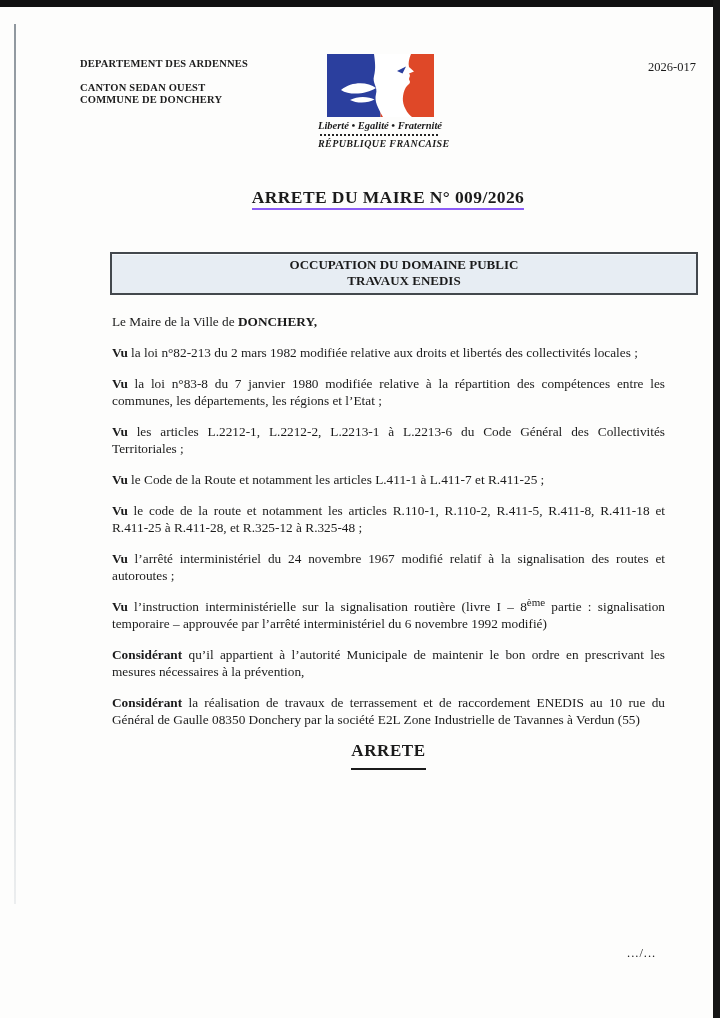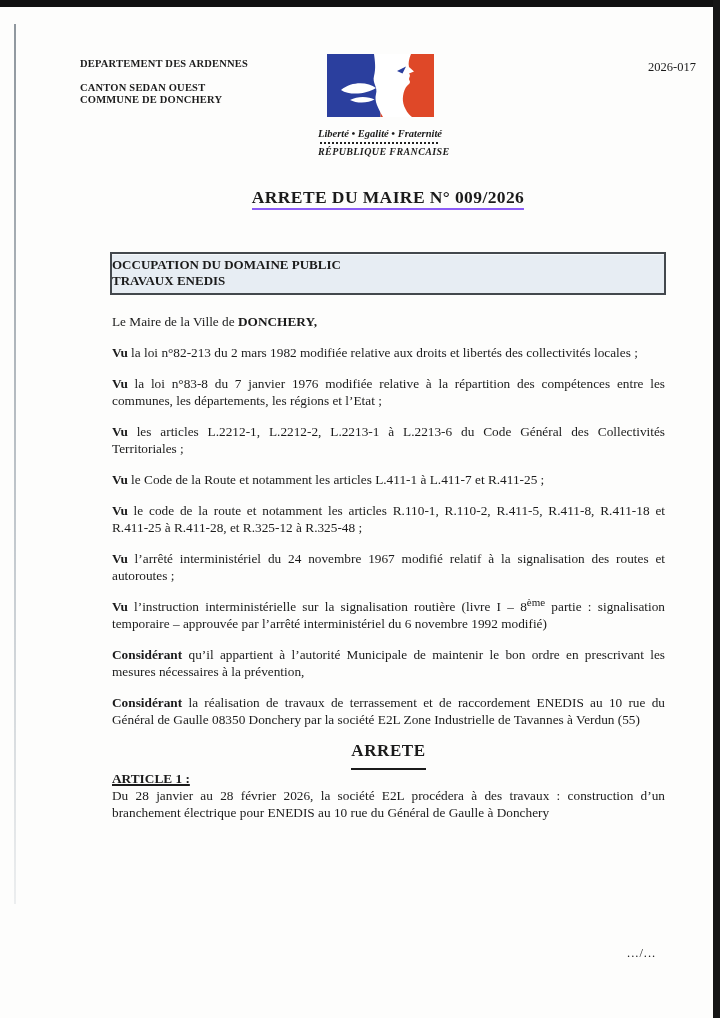--- a/index.html
+++ b/index.html
@@ -13,34 +13,34 @@
   .scan-right{position:absolute;right:0;top:0;width:7px;height:1018px;background:#161616;}
   .fold-line{position:absolute;left:14px;top:24px;width:2px;height:880px;
     background:linear-gradient(#8f979e,#c4cacf 60%,#eceeef);}
   
   .admin{position:absolute;left:80px;top:58px;font-weight:bold;font-size:10.5px;
     letter-spacing:.2px;line-height:12px;}
   .admin .dept{margin-bottom:12px;}
   
   .logo{position:absolute;left:318px;top:54px;width:124px;text-align:center;}
   .logo svg{display:block;margin:0 auto;}
-  .motto{font-size:10.5px;font-weight:bold;font-style:italic;margin-top:11px;white-space:nowrap;}
+  .motto{font-size:10.5px;font-weight:bold;font-style:italic;margin-top:3px;white-space:nowrap;}
   .dash{height:3px;margin:2px 2px 2px 2px;
     background:repeating-linear-gradient(90deg,#222 0 2px,transparent 2px 4px);
     background-size:100% 2px;background-repeat:no-repeat;background-position:center;}
   .republic{font-size:10px;font-weight:bold;font-style:italic;letter-spacing:.4px;white-space:nowrap;}
   .refnum{position:absolute;left:622px;top:60px;font-size:12.5px;margin-left:26px;}
   
   .title{position:absolute;left:110px;top:187px;width:556px;text-align:center;
     font-size:17.5px;font-weight:bold;letter-spacing:.4px;}
   .title span{border-bottom:2px solid #8b5cf6;padding-bottom:1px;}
   
   .subject-box{position:absolute;left:110px;top:252px;width:552px;
     background:#e7edf3;border:2px solid #43484d;box-shadow:inset 0 1px 0 #f6f9fb;
-    text-align:left;font-weight:bold;font-size:13px;line-height:16px;padding:3px 0 4px;}
+    text-align:center;font-weight:bold;font-size:13px;line-height:16px;padding:3px 16px 4px;}
   
   .body{position:absolute;left:112px;top:313px;width:553px;
     font-size:13.3px;line-height:17px;text-align:justify;}
   .body p{margin:0 0 14px;}
   .body b{font-weight:bold;}
   sup{font-size:11px;line-height:0;}
   .arrete{margin:1px 0 11px;text-align:center;font-size:17px;font-weight:bold;letter-spacing:.6px;}
   .arrete span{border-bottom:2px solid #1b1b1b;padding-bottom:8px;}
   .art-head{font-weight:bold;text-decoration:underline;text-decoration-thickness:1.5px;}
   .cont{position:absolute;left:627px;top:946px;font-size:12.5px;letter-spacing:1px;}
@@ -84,38 +84,37 @@
     <div>OCCUPATION DU DOMAINE PUBLIC</div>
     <div>TRAVAUX ENEDIS</div>
   </div>
 
   <div class="body">
 
     <p><span>Le Maire de la Ville de </span><b>DONCHERY,</b></p>
 
     <p><b>Vu</b><span> la loi n°82-213 du 2 mars 1982 modifiée relative aux droits et libertés des collectivités locales ;</span></p>
 
-    <p><b>Vu</b><span> la loi n°83-8 du 7 janvier 1976 modifiée relative à la répartition des compétences entre les communes, les départements, les régions et l’Etat ;</span></p>
+    <p><b>Vu</b><span> la loi n°83-8 du 7 janvier 1980 modifiée relative à la répartition des compétences entre les communes, les départements, les régions et l’Etat ;</span></p>
 
     <p><b>Vu</b><span> les articles L.2212-1, L.2212-2, L.2213-1 à L.2213-6 du Code Général des Collectivités Territoriales ;</span></p>
 
     <p><b>Vu</b><span> le Code de la Route et notamment les articles L.411-1 à L.411-7  et R.411-25 ;</span></p>
 
     <p><b>Vu</b><span> le code de la route et notamment les articles R.110-1, R.110-2, R.411-5, R.411-8, R.411-18 et R.411-25 à R.411-28, et R.325-12 à R.325-48 ;</span></p>
 
     <p><b>Vu</b><span> l’arrêté interministériel du 24 novembre 1967 modifié relatif à la signalisation des routes et autoroutes ;</span></p>
 
     <p><b>Vu</b><span> l’instruction interministérielle sur la signalisation routière (livre I – 8</span><sup>ème</sup><span> partie : signalisation temporaire – approuvée par l’arrêté interministériel du 6 novembre 1992 modifié)</span></p>
 
     <p><b>Considérant</b><span> qu’il appartient à l’autorité Municipale de maintenir le bon ordre en prescrivant les mesures nécessaires à la prévention,</span></p>
 
     <p><b>Considérant</b><span> la réalisation de travaux de terrassement et de raccordement ENEDIS au 10 rue du Général de Gaulle 08350 Donchery par la société E2L Zone Industrielle de Tavannes à Verdun (55)</span></p>
 
 
     <div class="arrete"><span>ARRETE</span></div>
 
-    <p><span class="art-head">ARTICLE 1 :</span><br><span>Du 28 janvier au 28 février 2026, la société E2L procédera à des travaux : construction d’un branchement électrique pour ENEDIS au 10 rue du Général de Gaulle à Donchery</span></p>
 
   </div>
 
   <div class="cont">.../...</div>
 
 </div>
 
 </body></html>

